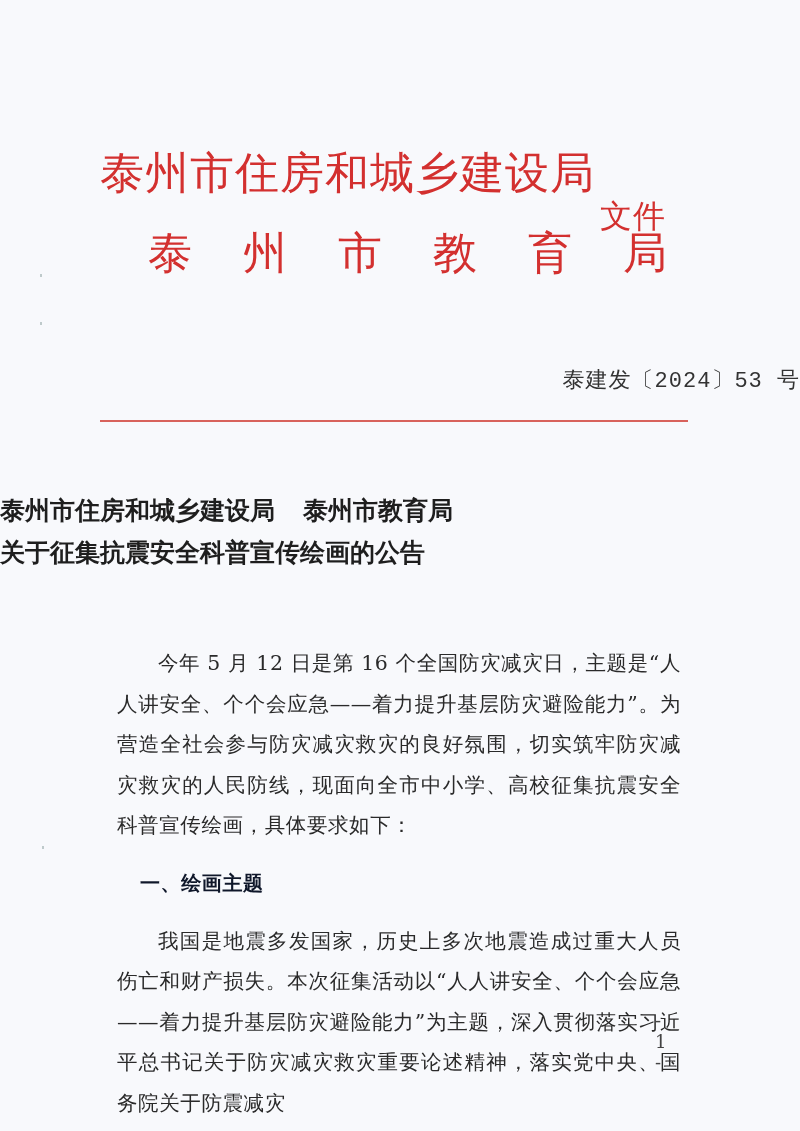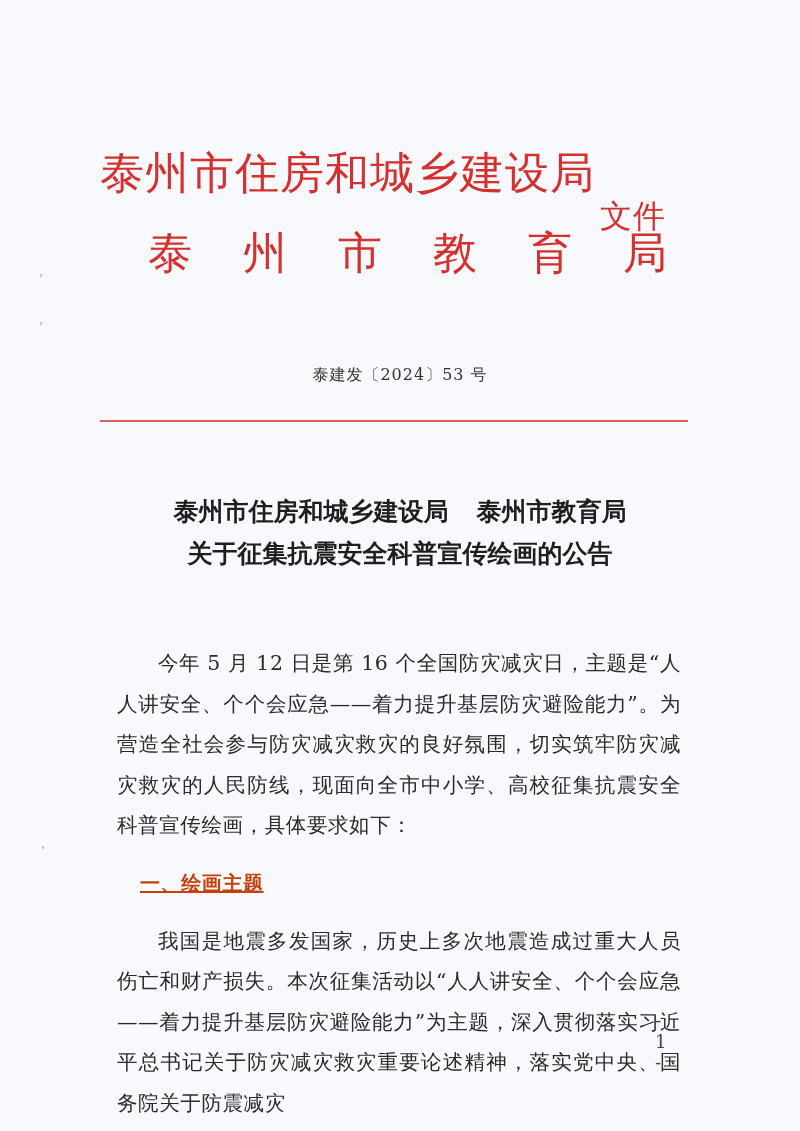--- a/index.html
+++ b/index.html
@@ -21,45 +21,45 @@
   .mast-line-1 { top: 5px; letter-spacing: 1px; }
   .mast-line-2 { top: 85px; letter-spacing: 0; margin-left: 46px; }
   .mast-line-2 span { display: inline-block; width: 48px; margin-right: 47px; text-align: center; }
   .mast-line-2 span:last-child { margin-right: 0; }
   .mast-suffix {
     position: absolute; left: 500px; top: 48px; color: #d3302f;
     font-size: 32px; line-height: 56px; letter-spacing: 1px;
   }
 
   .doc-number {
-    position: absolute; left: 0; width: 800px; top: 365px; text-align: center;
-    font-size: 16px; color: #333; letter-spacing: 1px;
+    position: absolute; left: 0; width: 800px; top: 365px; text-align: right;
+    font-size: 22px; color: #333; letter-spacing: 1px; font-family: Liberation Mono, monospace;
   }
   .red-rule {
     position: absolute; left: 100px; top: 420px; width: 588px; height: 2px;
     background: #d8625c;
   }
 
   .title-block {
-    position: absolute; left: 0; width: 800px; top: 490px; text-align: center;
-    font-family: Liberation Sans, sans-serif; font-weight: bold;
+    position: absolute; left: 0; width: 800px; top: 490px; text-align: left;
+    font-family: Liberation Serif, serif; font-weight: bold;
     font-size: 25px; line-height: 42px; color: #1e1e1e;
   }
   .title-block .t1 span.gap { display: inline-block; width: 28px; }
 
   .body-text {
     position: absolute; left: 100px; width: 598px; top: 626px;
     font-size: 20.5px; line-height: 40.6px; color: #2a2a2a;
     text-align: justify; letter-spacing: 0.6px;
   }
   .para { margin: 17px; text-indent: 2em; }
   .section-heading {
     margin: 0; text-indent: 2em;
     font-family: "DejaVu Sans", "Liberation Sans", sans-serif; font-weight: bold;
-    font-size: 20px; color: #c2410c; text-decoration: underline;
+    font-size: 20px; color: #0f172a;
   }
 
   .page-number {
     position: absolute; left: 655px; top: 1010px; font-size: 18px; color: #444;
     letter-spacing: 4px;
   }
   .margin-mark { position: absolute; width: 2px; height: 3px; background: #9aa; opacity: .6; }
 </style>
 </head>
 <body>

